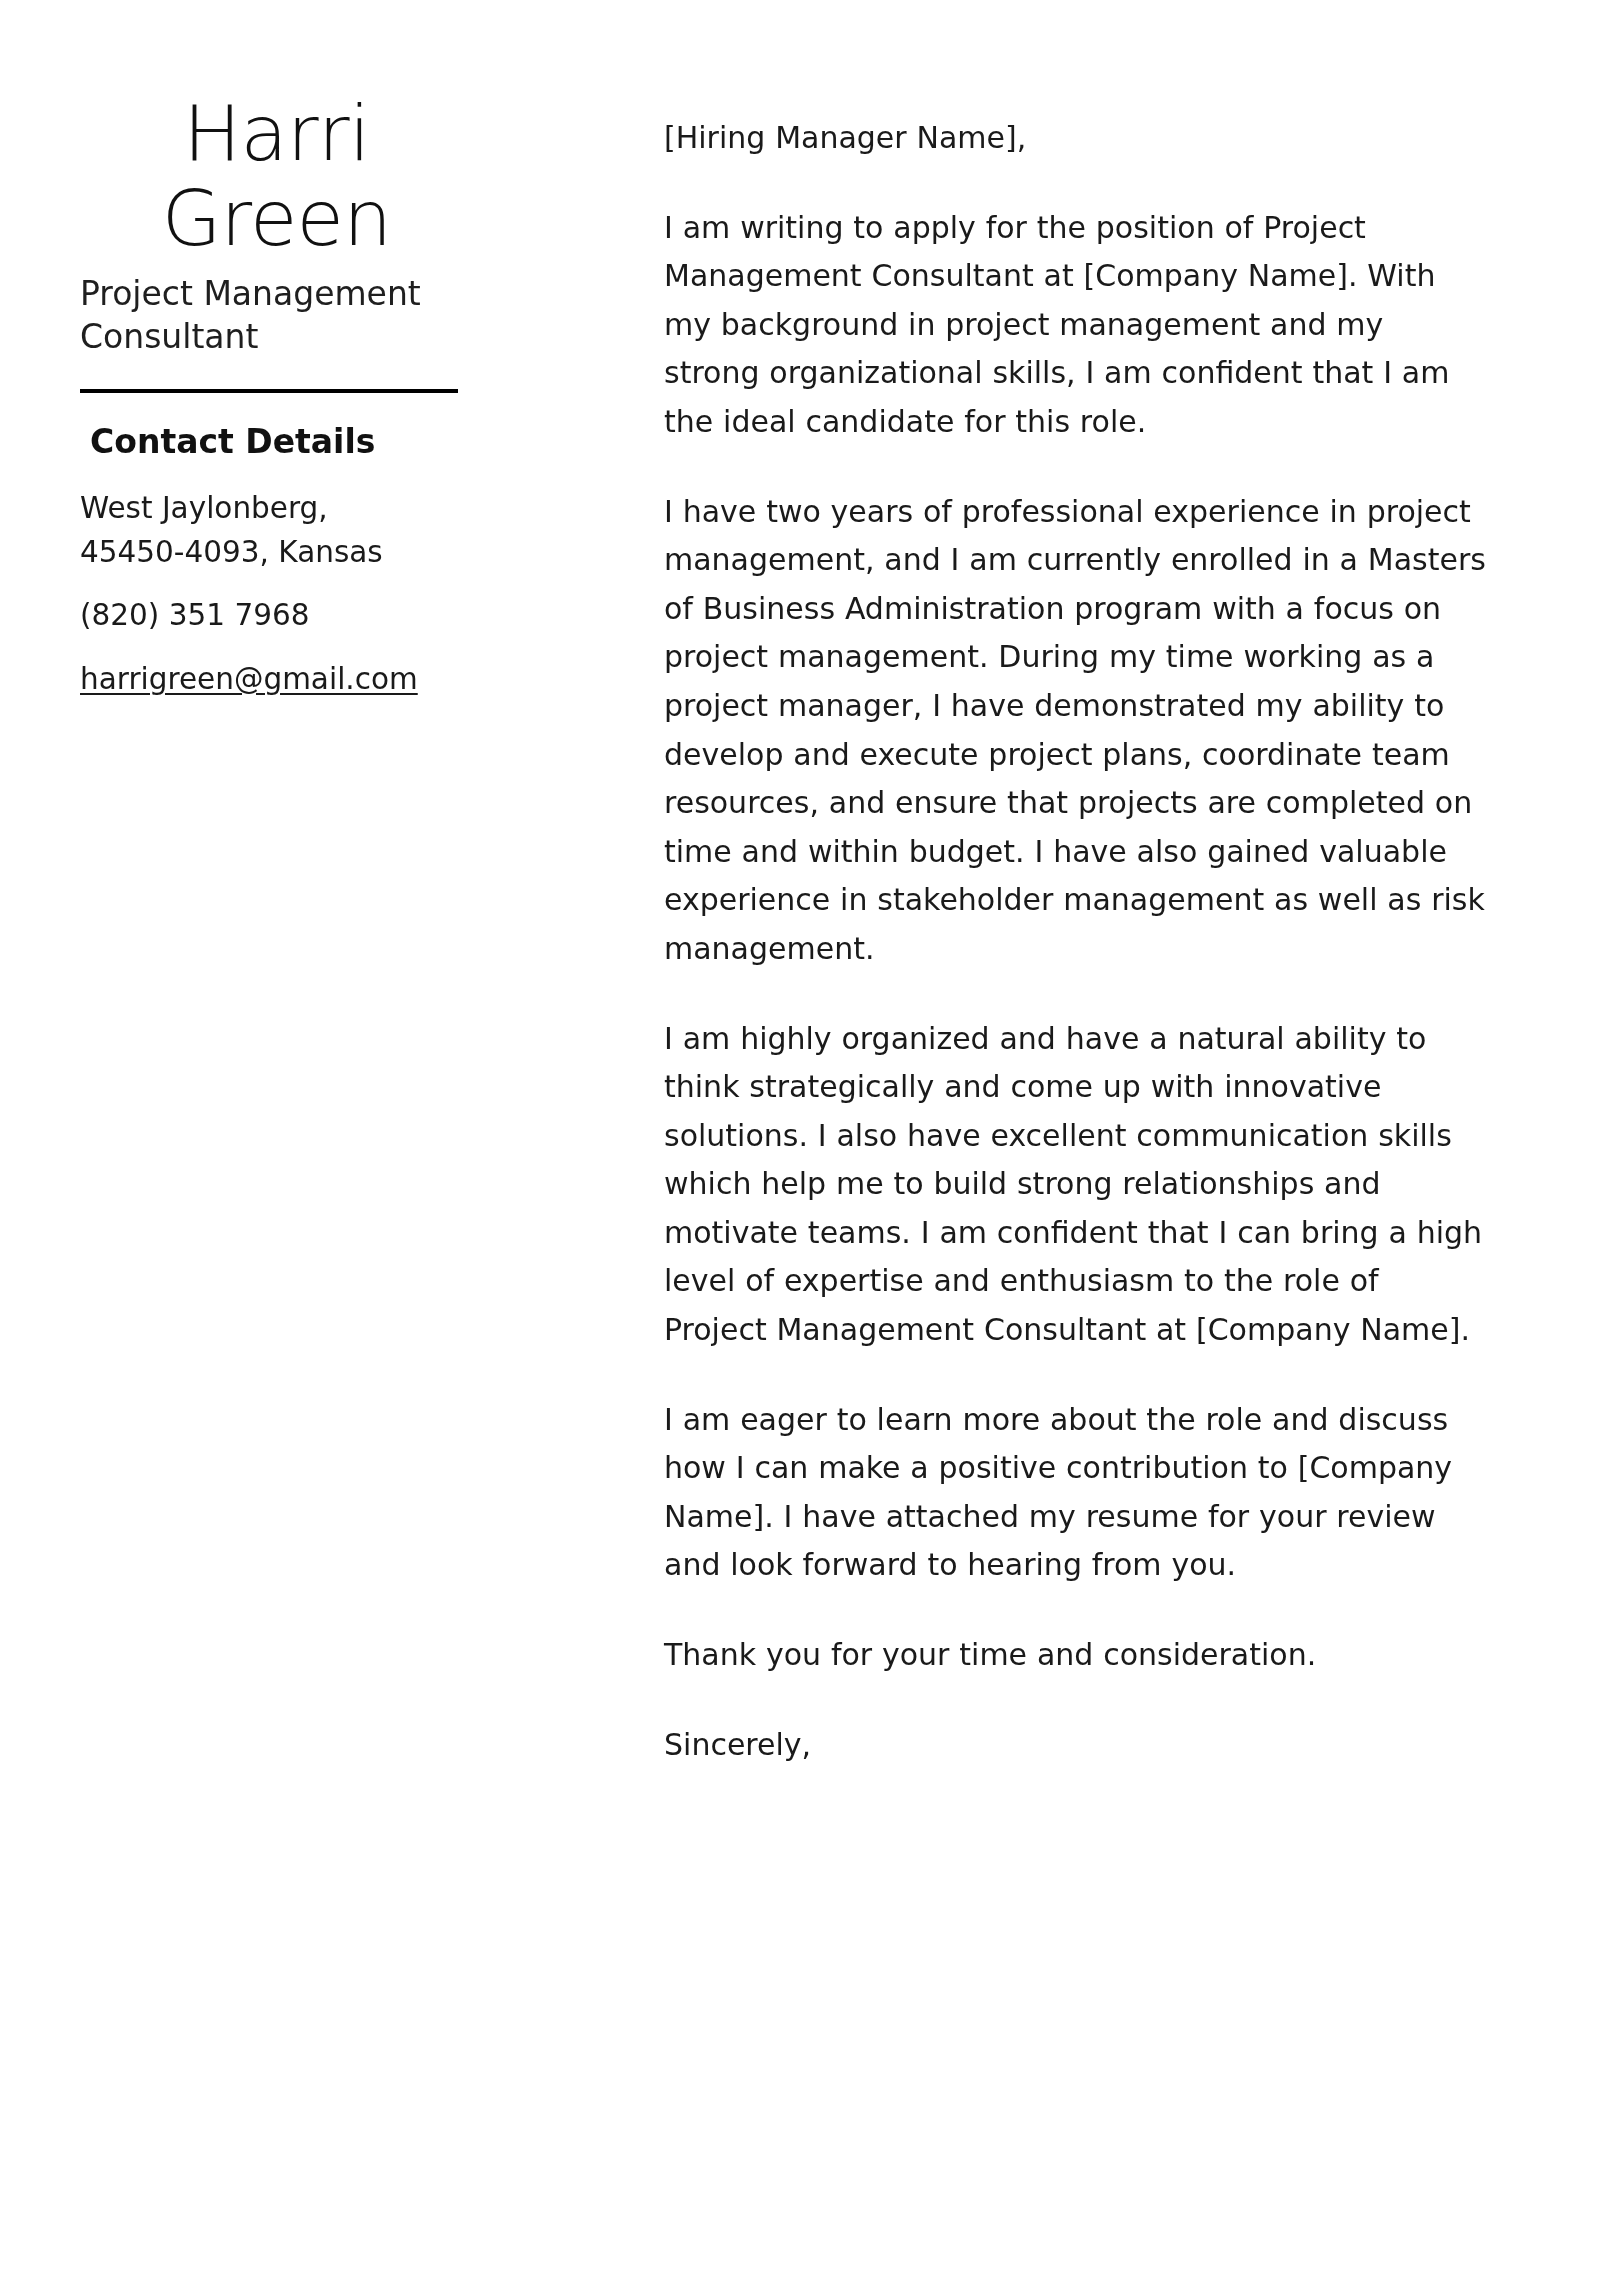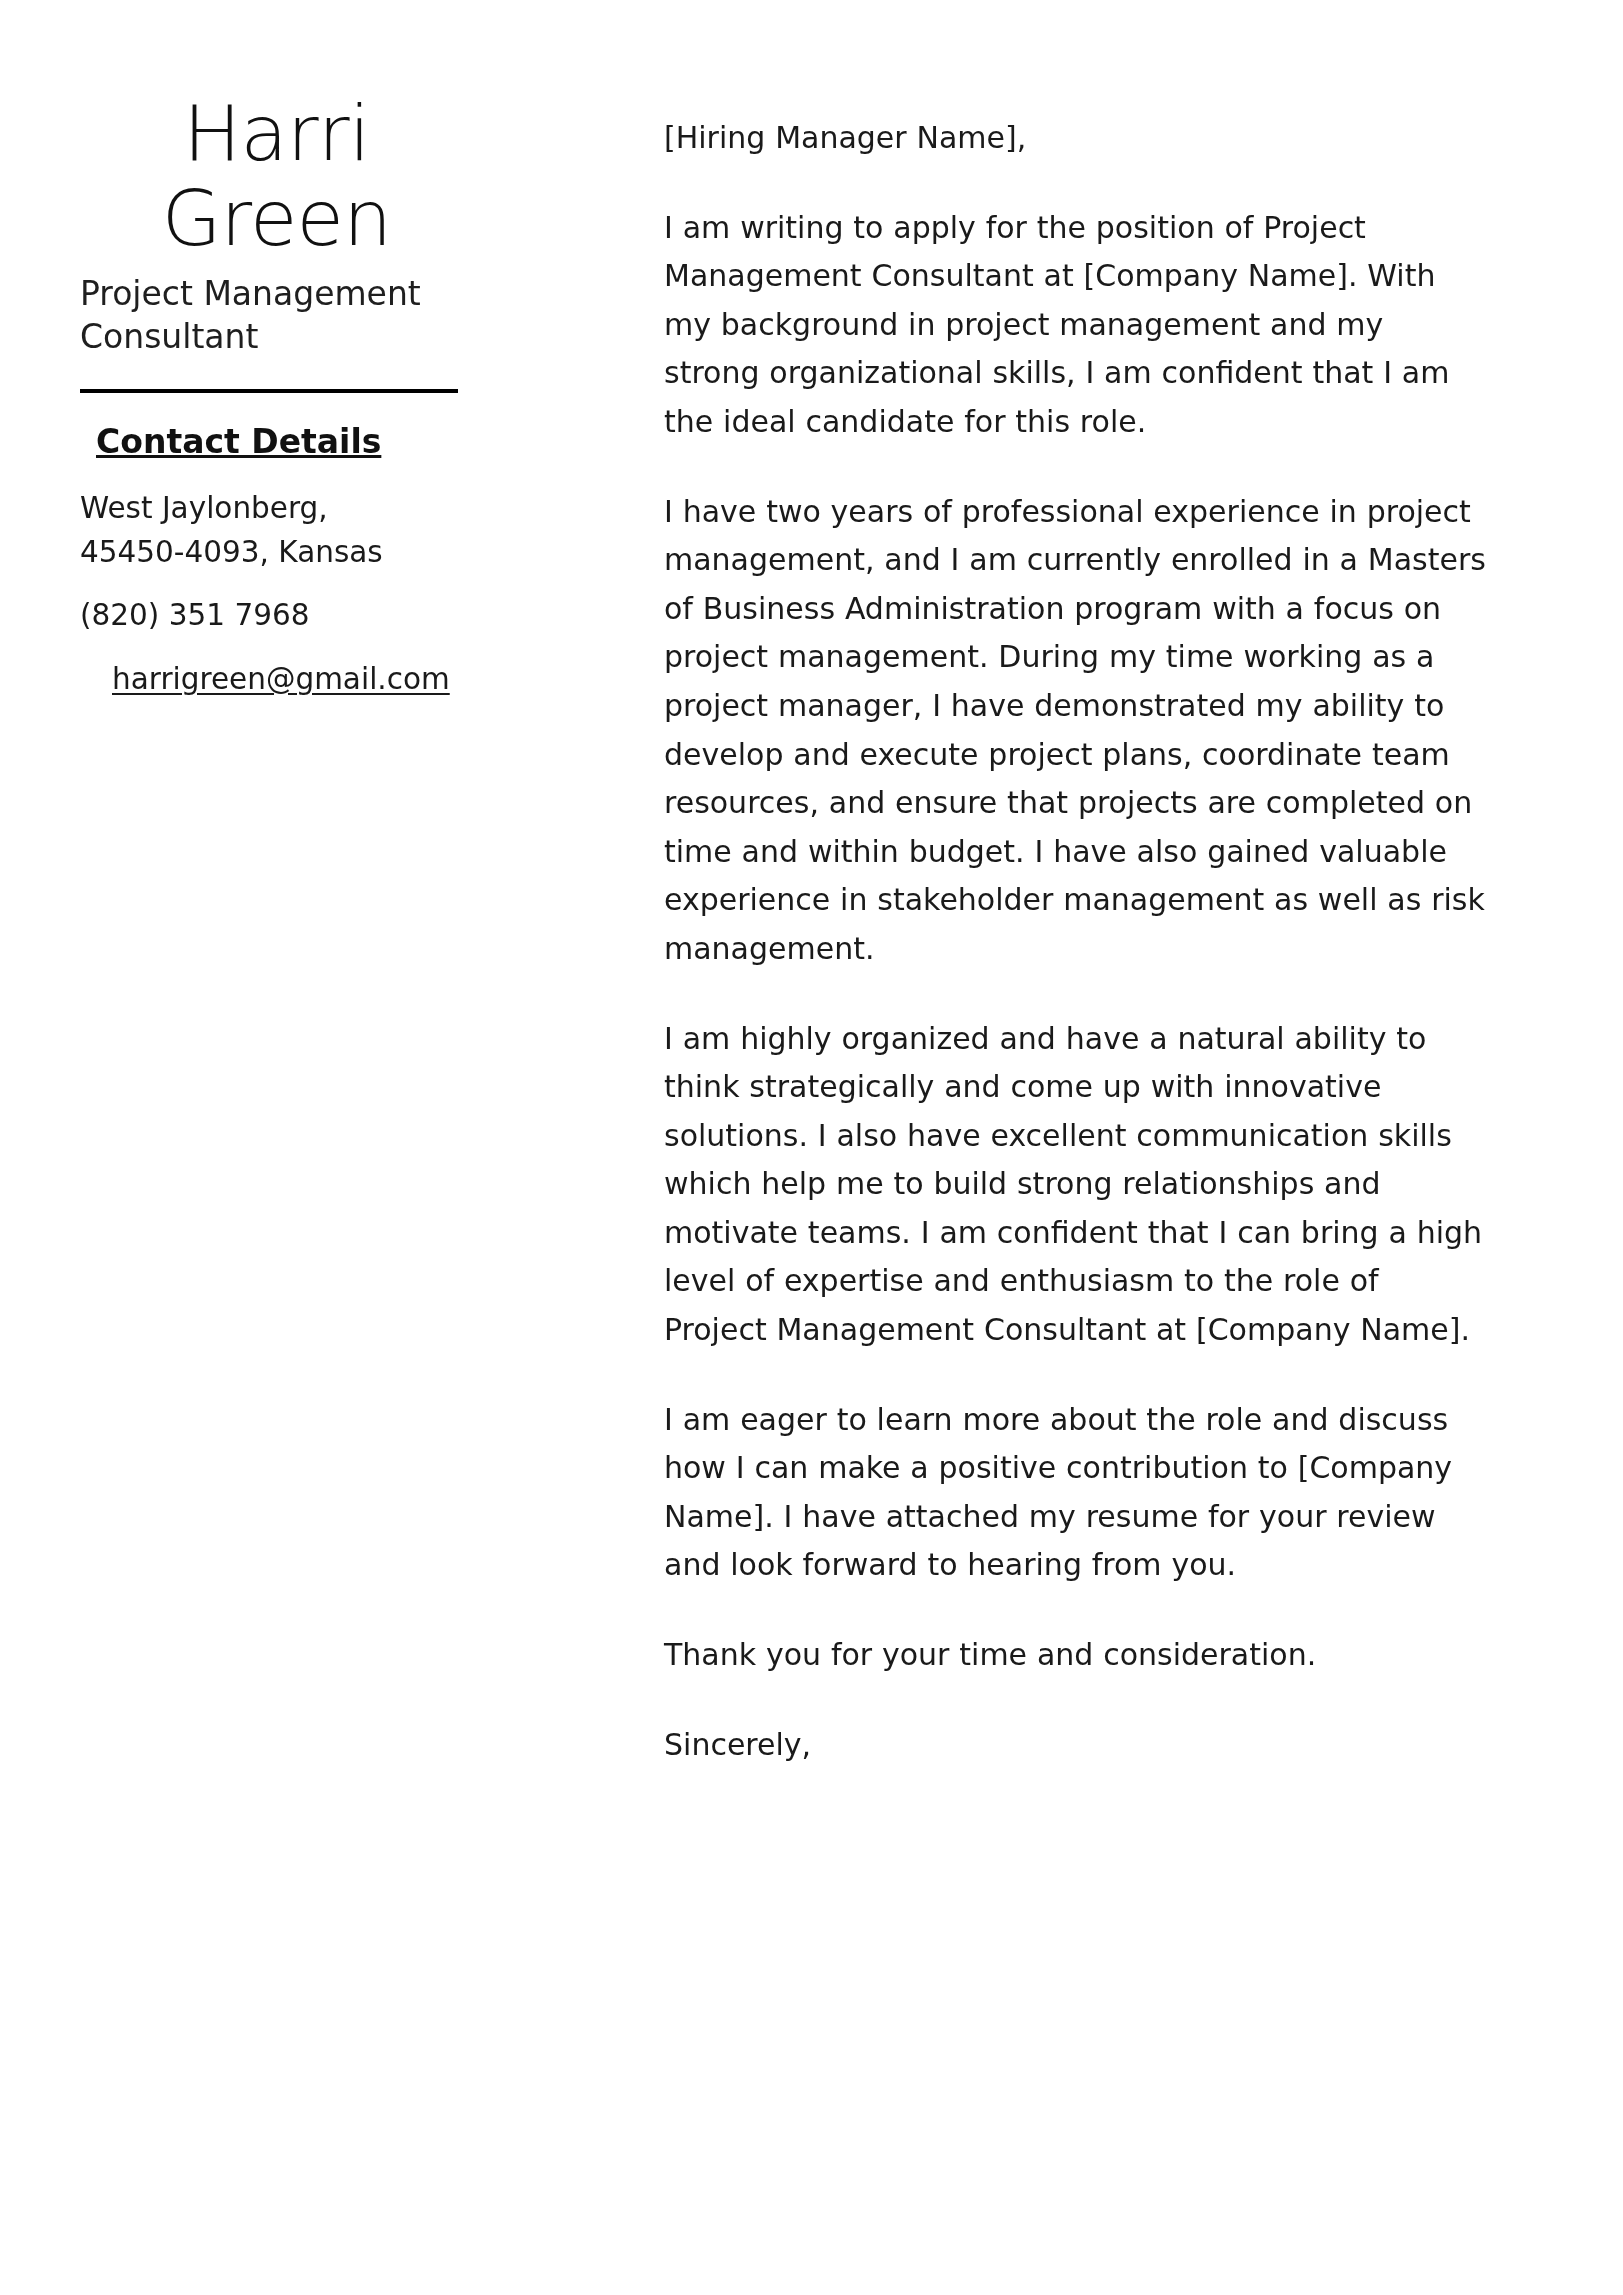--- a/index.html
+++ b/index.html
@@ -63,22 +63,21 @@
     background: #000000;
     border: 0;
   }
 
   .section-heading {
     font-family: "DejaVu Sans", "Liberation Sans", sans-serif;
     font-weight: 700;
     font-size: 33px;
     line-height: 1.2;
     color: #111111;
-    margin: 0 0 26px 16px;
-    text-decoration: underline;
+    margin: 0 0 26px 10px;
   }
 
   .contact-list {
     list-style: none;
     margin: 0;
     padding: 0;
   }
   .contact-item {
     font-family: "DejaVu Sans", "Liberation Sans", sans-serif;
     font-weight: 400;
@@ -88,21 +87,20 @@
     margin: 0 0 19.6px 0;
     max-width: 340px;
   }
   .contact-item.email {
     text-decoration: underline;
     text-underline-offset: 3.9px;
     text-decoration-thickness: 2px;
     color: #1a1a1a;
     cursor: pointer;
     display: inline-block;
-    margin-left: 32px;
   }
 
   
   .letter-body {
     position: absolute;
     left: 664px;
     top: 114px;
     width: 824px;
   }
 

